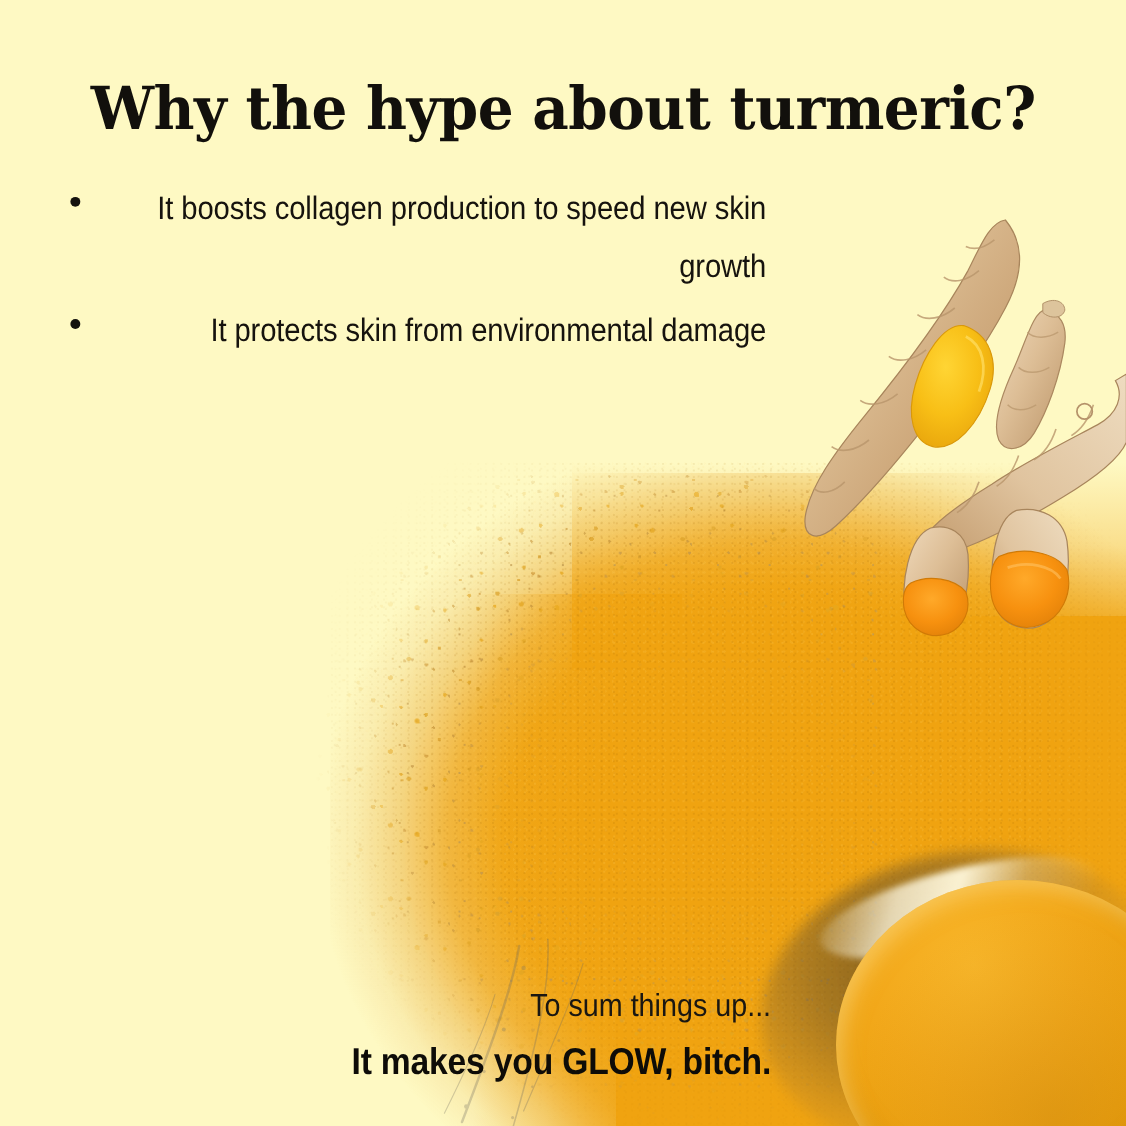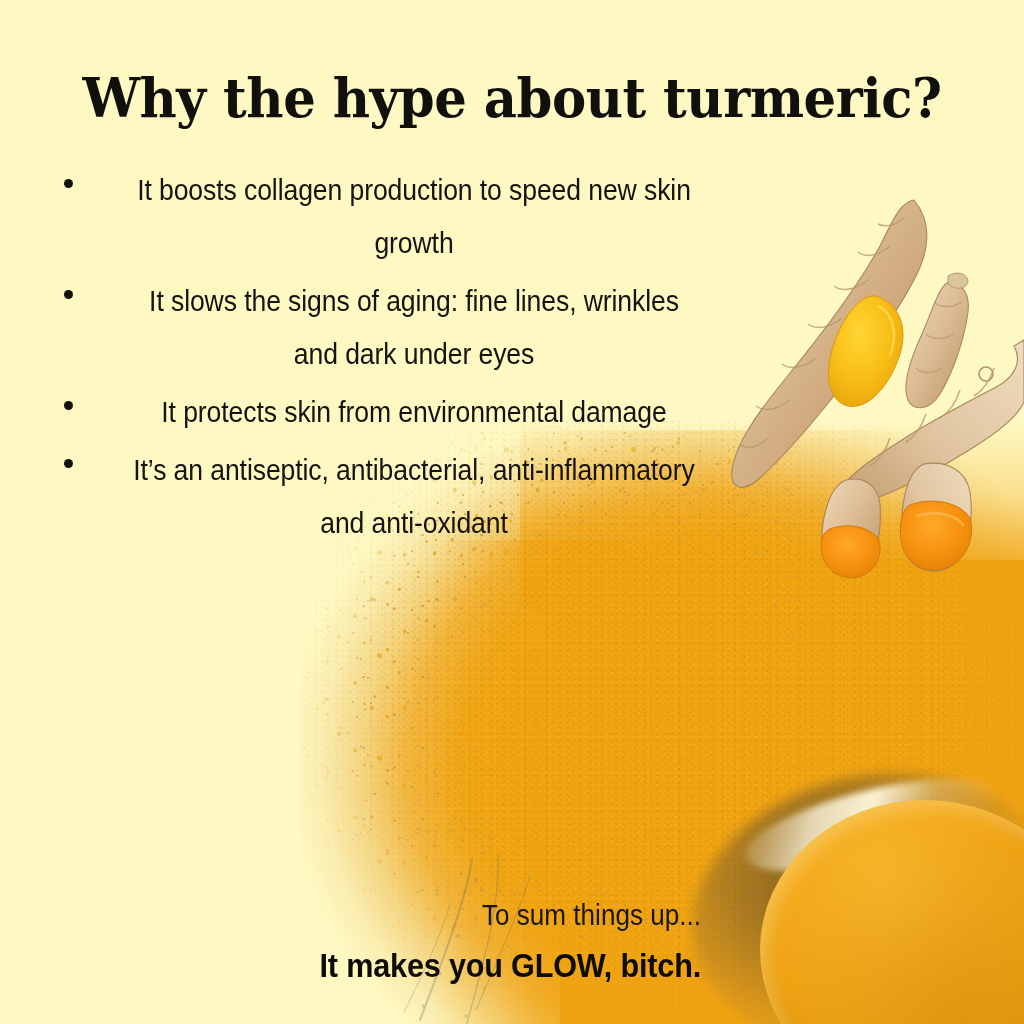--- a/index.html
+++ b/index.html
@@ -238,21 +238,21 @@
 
   .bullets {
     position: absolute;
     left: 36px;
     top: 163px;
     width: 700px;
   }
   .bullet-row {
     position: relative;
     display: block;
-    text-align: center;
+    text-align: right;
     padding: 0 8px 0 64px;
     margin-bottom: 5px;
   }
   .bullet-dot {
     position: absolute;
     left: 28px;
     top: 16px;
     width: 9px;
     height: 9px;
     border-radius: 50%;
@@ -445,29 +445,21 @@
 
     <div class="title">Why the hype about turmeric?</div>
 
     <div class="bullets">
       <div class="bullet-row">
         <span class="bullet-dot"></span>
         <span class="bullet-text">It boosts collagen production to speed new skin growth</span>
       </div>
       <div class="bullet-row">
         <span class="bullet-dot"></span>
-        <span class="bullet-text">It slows the signs of aging: fine lines, wrinkles and dark under eyes</span>
-      </div>
-      <div class="bullet-row">
-        <span class="bullet-dot"></span>
         <span class="bullet-text">It protects skin from environmental damage</span>
-      </div>
-      <div class="bullet-row">
-        <span class="bullet-dot"></span>
-        <span class="bullet-text">It’s an antiseptic, antibacterial, anti-inflammatory and anti-oxidant</span>
       </div>
     </div>
 
     <div class="summary">
       <span class="summary-line">To sum things up...</span>
       <span class="summary-line bold">It makes you GLOW, bitch.</span>
     </div>
 
   </div>
 </div>

